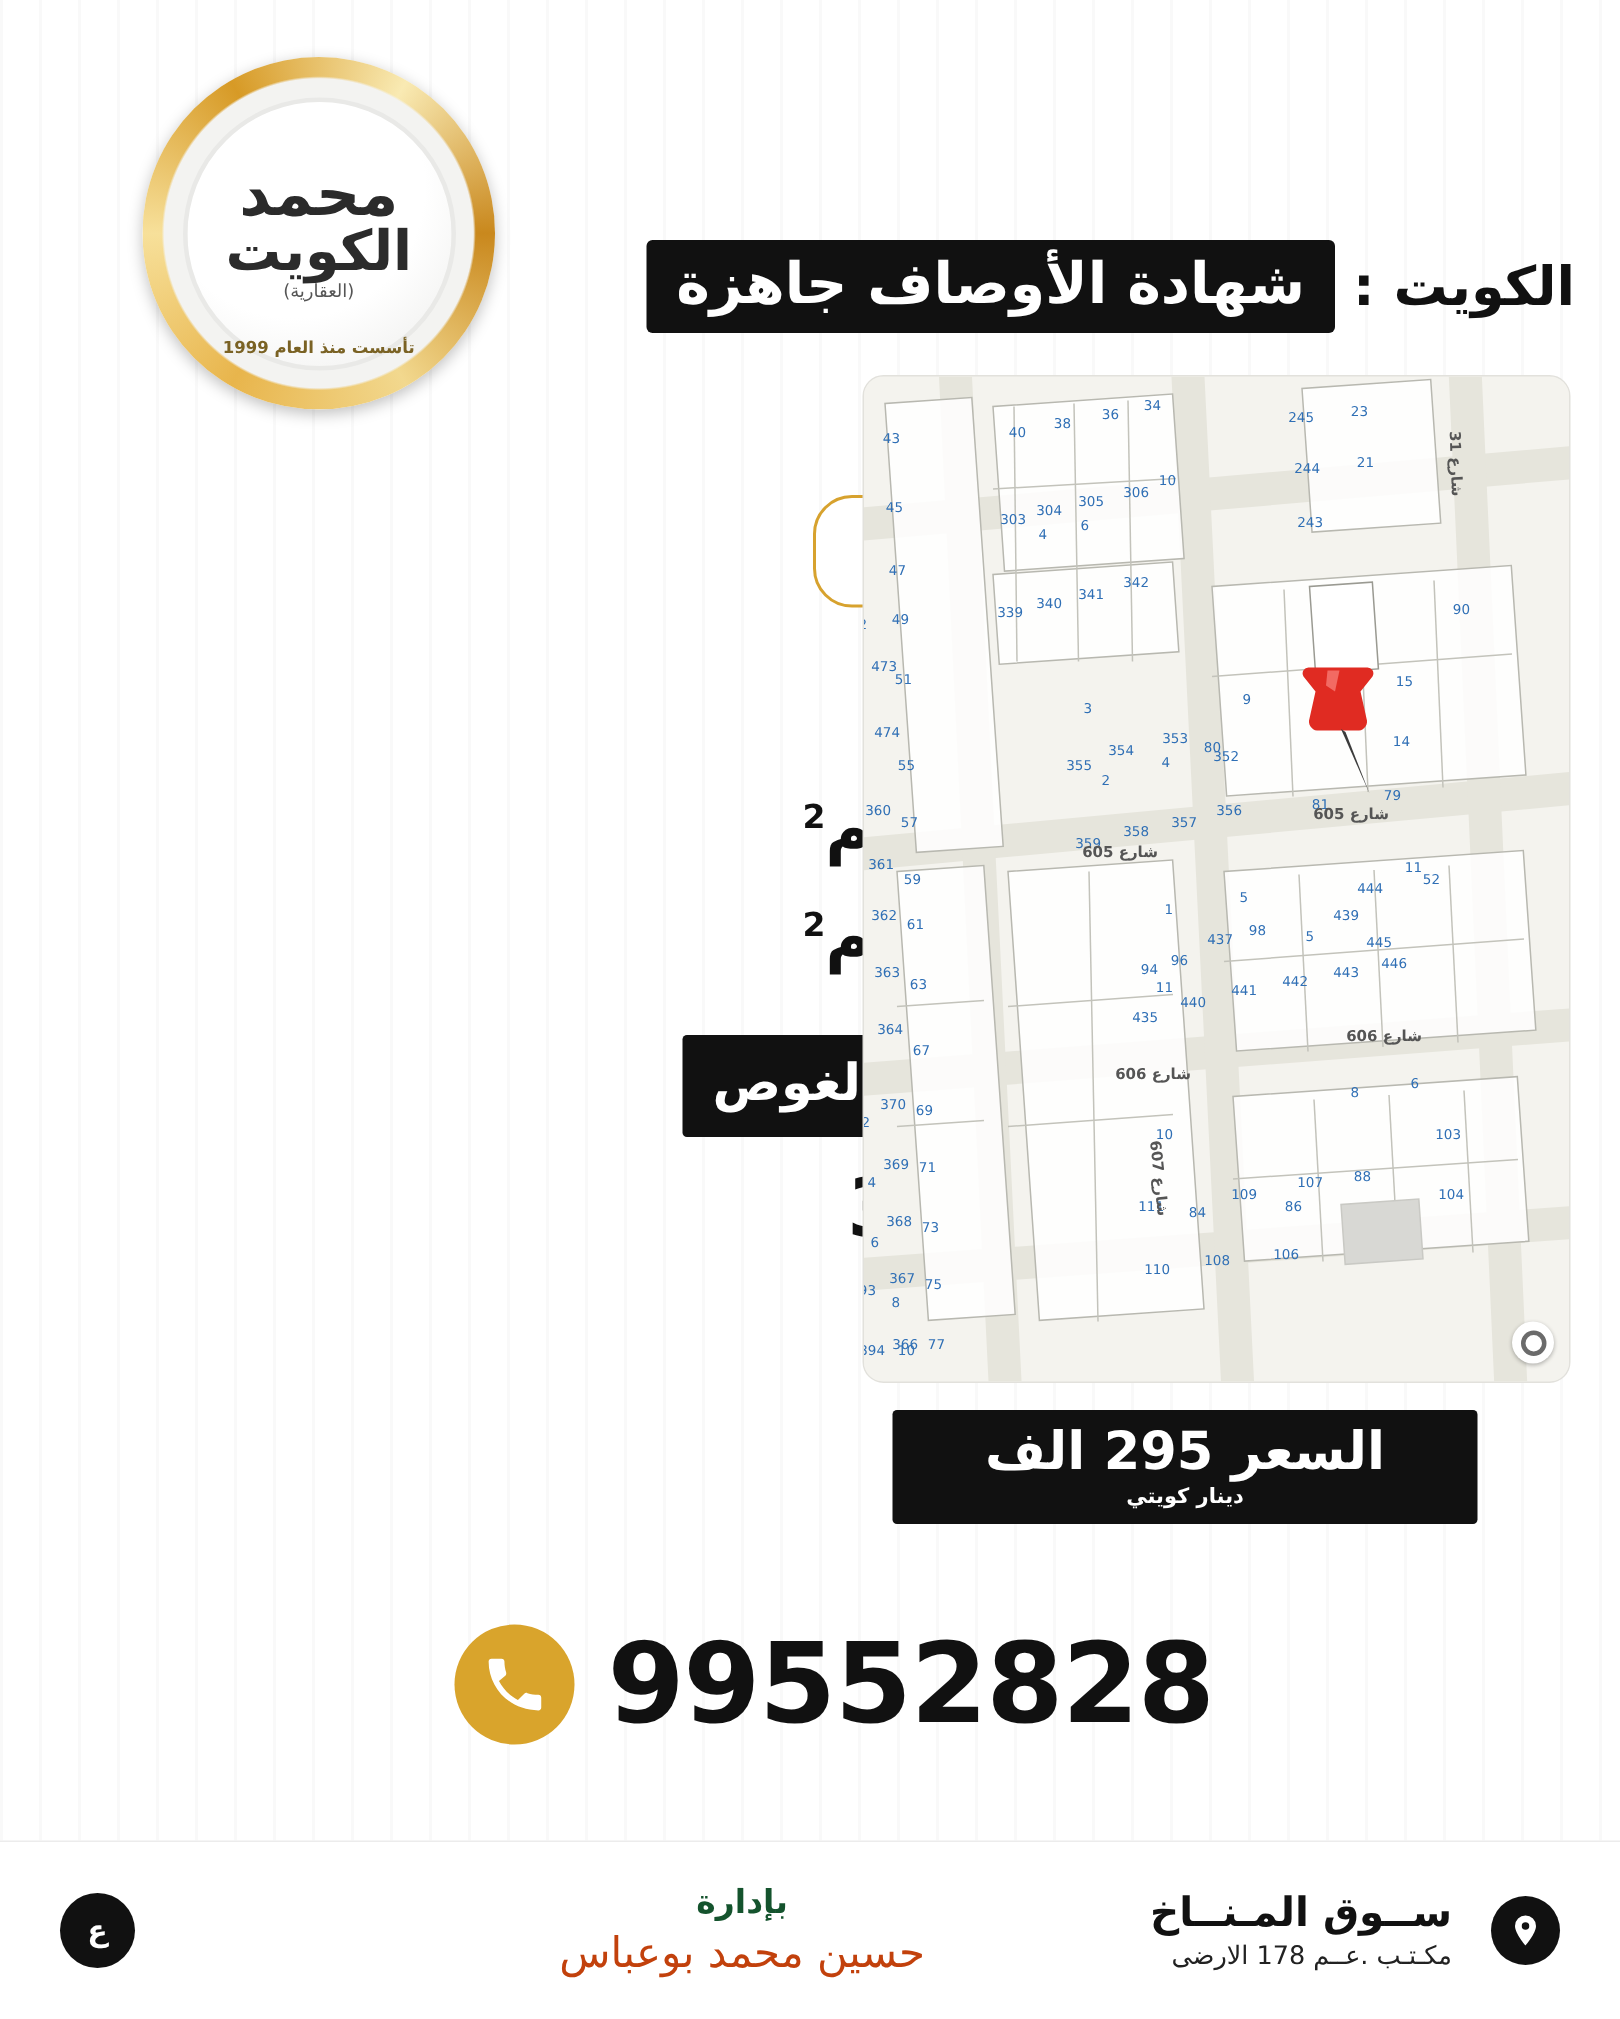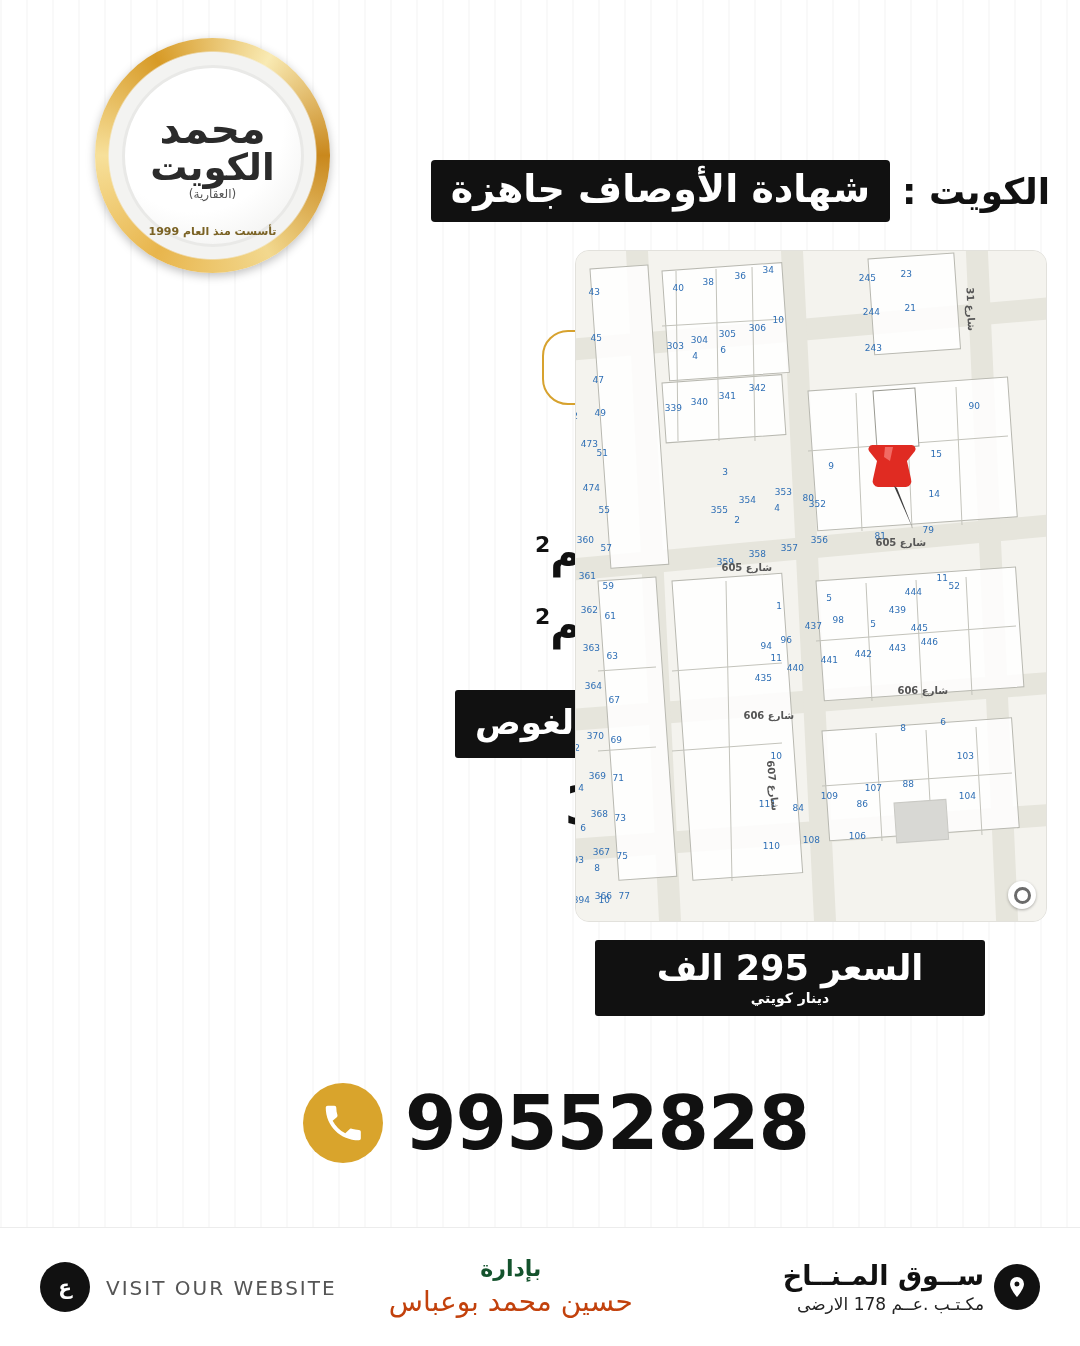--- a/index.html
+++ b/index.html
@@ -137,21 +137,21 @@
   }
   
   .pin{position:absolute;left:285px;top:190px;width:70px;height:95px;}
 
   
   .footer{
     position:absolute;left:0;bottom:0;width:1080px;height:118px;
     background:#ffffff;border-top:1px solid #ececec;
     display:flex;align-items:center;direction:rtl;
   }
-  .f-right{display:flex;align-items:center;gap:10px;margin-right:40px;direction:rtl;}
+  .f-right{display:flex;align-items:center;gap:26px;margin-right:40px;direction:rtl;}
   .f-pin{
     width:46px;height:46px;border-radius:50%;background:#111;
     display:flex;align-items:center;justify-content:center;
   }
   .f-pin svg{width:24px;height:24px;fill:#fff;}
   .f-right .txt{text-align:right;}
   .f-title{font-size:27px;font-weight:bold;color:#111;letter-spacing:4px;}
   .f-sub{font-size:17px;color:#222;margin-top:3px;}
 
   .f-mid{text-align:center;margin-right:150px;}
@@ -431,17 +431,16 @@
     </div>
 
     <div class="f-mid">
       <div class="lab">بإدارة</div>
       <div class="nm">حسين محمد بوعباس</div>
     </div>
 
     <div class="f-left">
       <div class="f-circle">ع</div>
       <div class="txt">
-        <div class="f-visit">VISIT OUR WEBSITE</div>
       </div>
     </div>
   </div>
 </div>
 
 </body></html>

